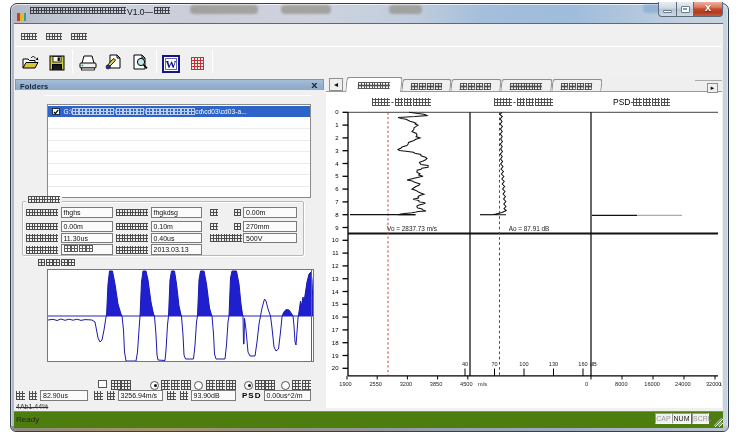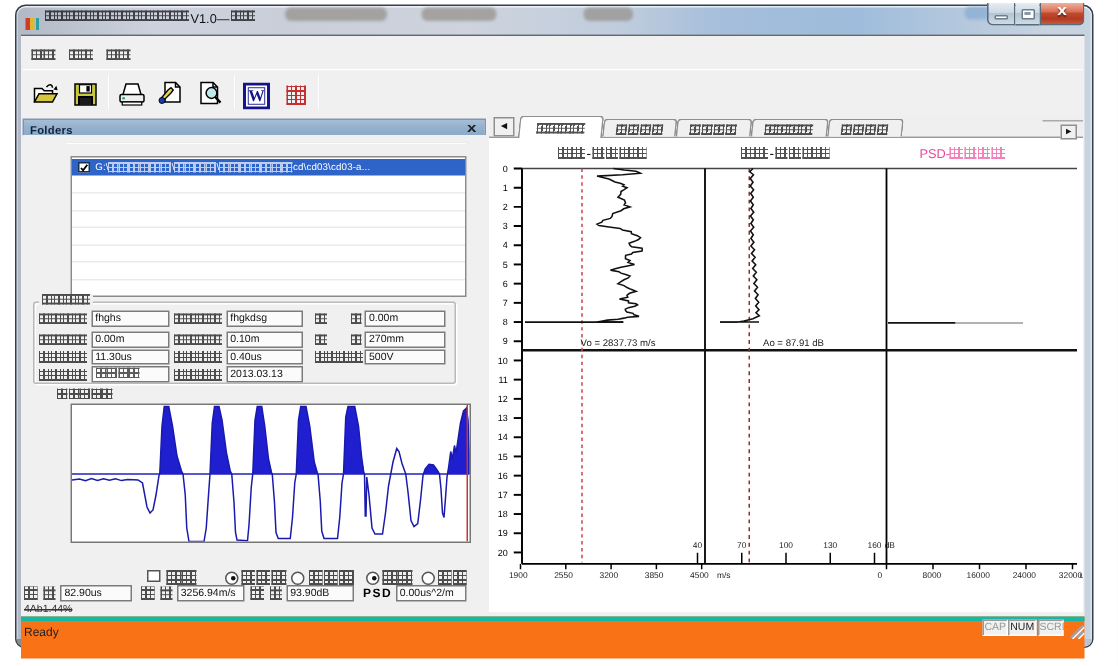--- a/index.html
+++ b/index.html
@@ -56,37 +56,37 @@
 #gcap{left:26px;top:195.5px;background:#f0f0f0;padding:0 2px;color:#000}
 
 #wbox{left:46.5px;top:269px;width:267px;height:93px;background:#fff;border:1px solid #777}
 #wbox svg{position:absolute;left:0;top:0}
 
 #ckb{left:98px;top:379.5px;width:8.5px;height:8.5px;background:#fff;border:1px solid #555}
 .rad{width:9px;height:9px;border:1px solid #555;border-radius:50%;background:#fff}
 .rad u{position:absolute;left:2.5px;top:2.5px;width:3px;height:3px;border-radius:50%;background:#111}
 #clip{left:16px;top:403px;width:60px;height:6px;overflow:hidden;font-size:7px;color:#333;text-decoration:line-through}
 
-#sbar{left:14px;top:411px;width:709px;height:28px;background:#f97316;border-top:3px solid #14b8a6}
+#sbar{left:14px;top:411px;width:709px;height:17px;background:#4d7c0f;border-top:1px solid #14b8a6}
 #ready{position:absolute;left:2px;top:3px;font-size:8px;color:#222}
 .sbox{top:413px;width:17px;height:11px;border:1px solid #c2c2c2;border-top-color:#9a9a9a;border-left-color:#9a9a9a;border-bottom-color:#fff;border-right-color:#fff;font-size:7px;line-height:10px;text-align:center;background:#f0f0f0}
 #grip{left:712px;top:413px}
 
 #tabstrip{left:326px;top:77px;width:396px;height:14px;background:#efefef}
 #tabwhite{left:326px;top:91px;width:396px;height:317px;background:#fff;border-top:1px solid #9a9a9a}
 #larr{left:329px;top:77.5px;width:14px;height:13px;background:#f0f0f0;border:1px solid #8f8f8f;font-size:7px;line-height:12px;text-align:center;color:#111}
 #rline{left:695px;top:80px;width:27px;height:1px;background:#aaa}
 #rarr{left:707px;top:82.5px;width:11px;height:10.5px;background:#f0f0f0;border:1px solid #8f8f8f;font-size:6px;line-height:9px;text-align:center;color:#111}
 .tab{top:79px;height:12px;background:#f0f0f0;border:1px solid #8f8f8f;border-bottom:none;border-radius:3px 3px 0 0;text-align:center;padding-top:2.5px;color:#000;transform:skewX(-6deg)}
 .tsel{top:77px;height:14.5px;background:#fff;z-index:3;padding-top:3.5px}
 
 #chart{left:326px;top:91px}
 #chead1{left:372px;top:97.5px;color:#000}
 #chead2{left:494px;top:97.5px;color:#000}
-#chead3{left:613px;top:97.5px;color:#ec4899}
+#chead3{left:613px;top:97.5px;color:#000000}
 #chead1 b,#chead2 b{font-size:9px;line-height:8.6px;vertical-align:top;margin:0 .5px;font-weight:normal}
 </style></head>
 <body>
 
 <div class="a" id="win"></div>
 <div class="a" id="bstrip"></div>
 <div class="a" id="ticon"><i></i><i></i><i></i></div>
 <div class="a" id="ttext"><span style="color:#000"><i class="k k8"></i><i class="k k8"></i><i class="k k8"></i><i class="k k8"></i><i class="k k8"></i><i class="k k8"></i><i class="k k8"></i><i class="k k8"></i><i class="k k8"></i><i class="k k8"></i><i class="k k8"></i><i class="k k8"></i></span><span id="tver">V1.0—</span><span style="color:#000"><i class="k k8"></i><i class="k k8"></i></span></div>
 <div class="a blob" style="left:190px;top:5px;width:68px;height:9px"></div>
 <div class="a blob" style="left:281px;top:5px;width:50px;height:9px"></div>

